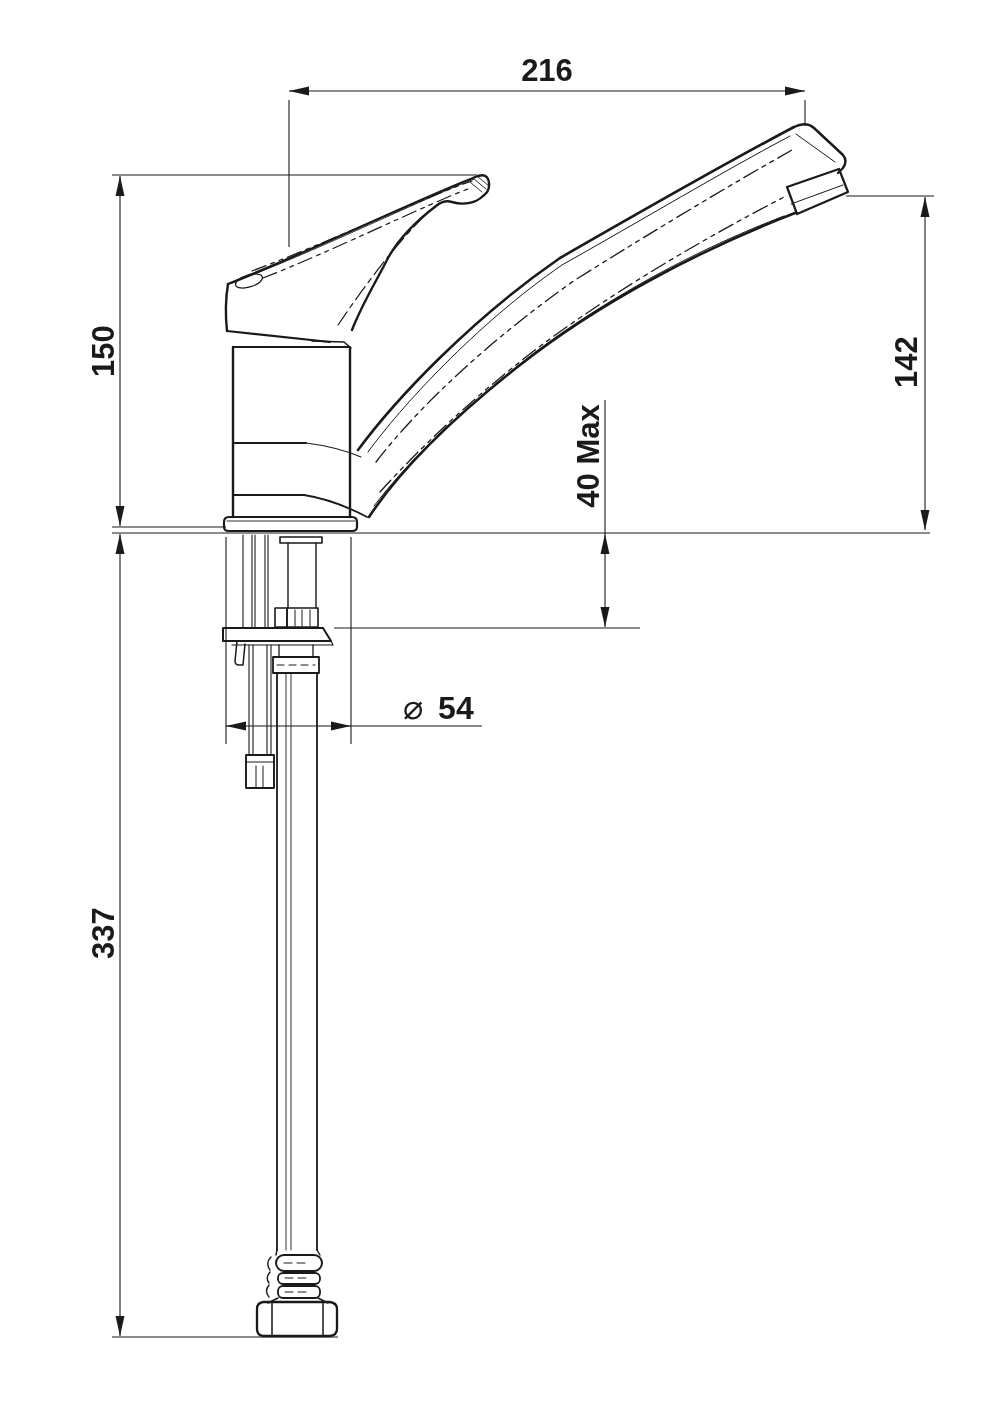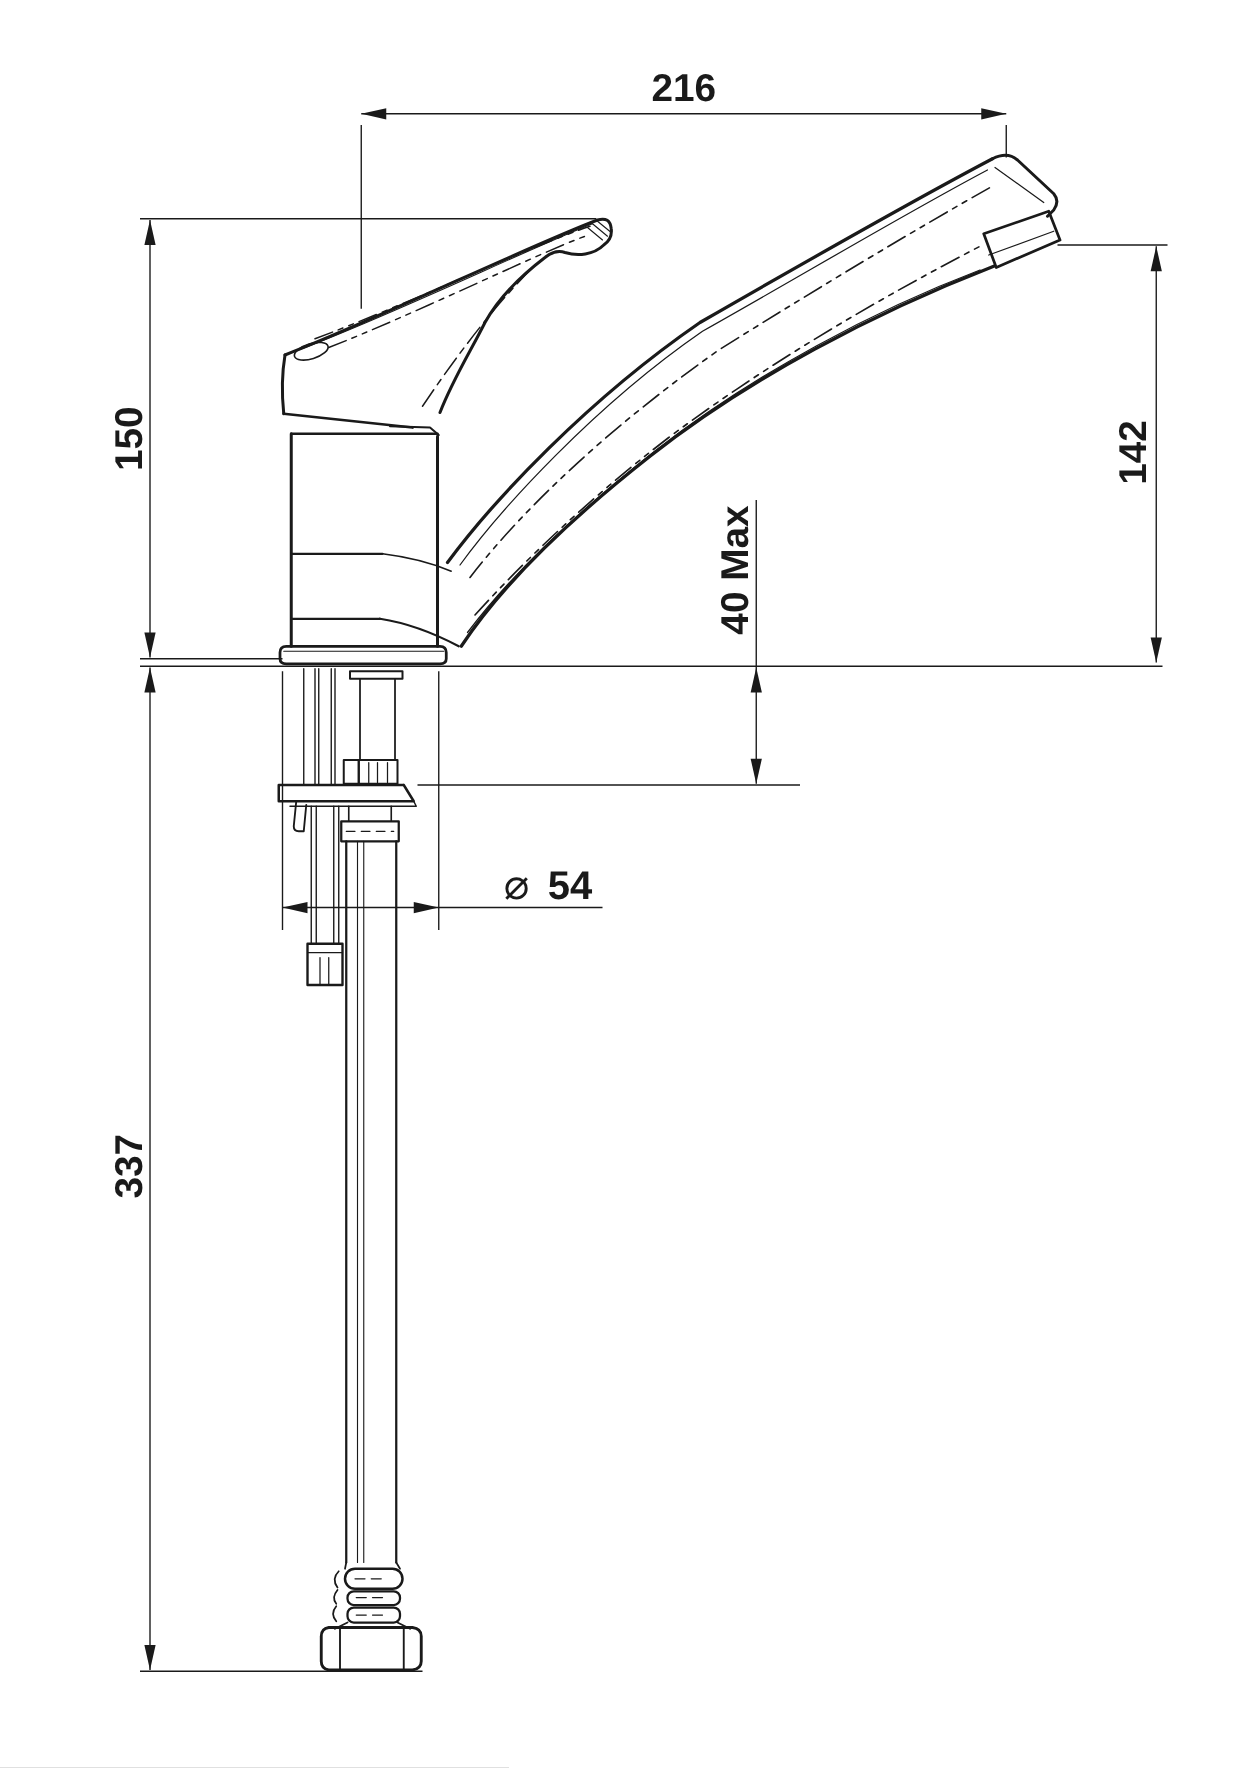--- a/index.html
+++ b/index.html
@@ -1,16 +1,16 @@
 <!DOCTYPE html>
 <html><head>
 <meta charset="utf-8">
 <style>
   html,body{margin:0;padding:0;background:#ffffff;}
-  .canvas{position:relative;width:1000px;height:1414px;background:#737373;overflow:hidden;text-align:center;}
+  .canvas{position:relative;width:1000px;height:1414px;background:#a16207;overflow:hidden;text-align:center;}
   svg{display:block;}
   text{font-family:"Liberation Sans","DejaVu Sans",sans-serif;font-weight:bold;font-size:31px;}
   .dia-sym{font-weight:normal;font-size:34px;}
   .dia-val{font-weight:bold;font-size:32px;}
 </style>
 </head>
 <body>
 
 <div class="canvas">
 <svg width="1000" height="1414" viewBox="0 0 1000 1414" xmlns="http://www.w3.org/2000/svg">

